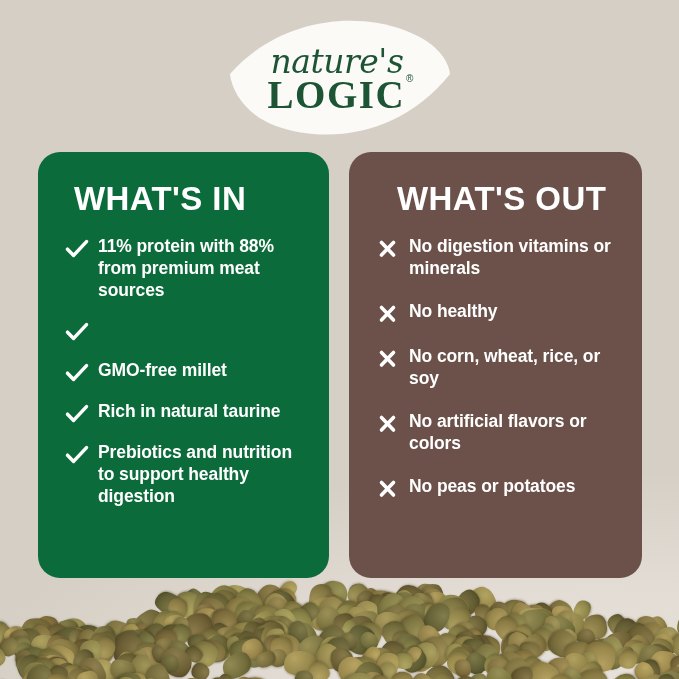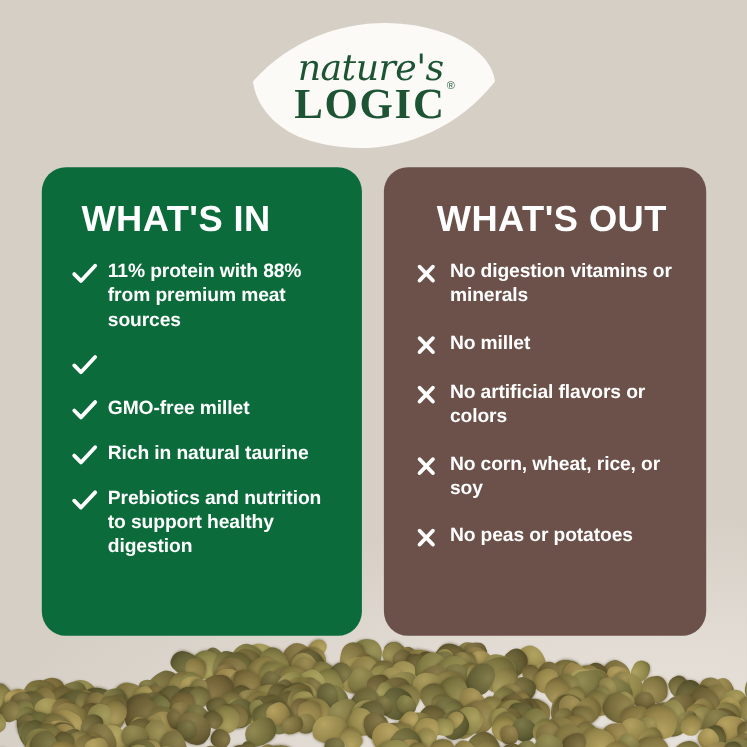--- a/index.html
+++ b/index.html
@@ -222,37 +222,37 @@
             </svg>
         </span>
         <span class="bullet-text">No digestion vitamins or minerals</span>
       </li>
       <li class="bullet">
         <span class="bullet-icon">
           <svg viewBox="0 0 26 24">
               <path d="M6.5 5.5 L18.5 18 M18.5 5.5 L6.5 18" fill="none" stroke="#FFFFFF" stroke-width="3.6" stroke-linecap="round"></path>
             </svg>
         </span>
-        <span class="bullet-text">No millet</span>
+        <span class="bullet-text">No healthy</span>
       </li>
       <li class="bullet">
         <span class="bullet-icon">
           <svg viewBox="0 0 26 24">
               <path d="M6.5 5.5 L18.5 18 M18.5 5.5 L6.5 18" fill="none" stroke="#FFFFFF" stroke-width="3.6" stroke-linecap="round"></path>
             </svg>
         </span>
+        <span class="bullet-text">No corn, wheat, rice, or soy</span>
+      </li>
+      <li class="bullet">
+        <span class="bullet-icon">
+          <svg viewBox="0 0 26 24">
+              <path d="M6.5 5.5 L18.5 18 M18.5 5.5 L6.5 18" fill="none" stroke="#FFFFFF" stroke-width="3.6" stroke-linecap="round"></path>
+            </svg>
+        </span>
         <span class="bullet-text">No artificial flavors or colors</span>
-      </li>
-      <li class="bullet">
-        <span class="bullet-icon">
-          <svg viewBox="0 0 26 24">
-              <path d="M6.5 5.5 L18.5 18 M18.5 5.5 L6.5 18" fill="none" stroke="#FFFFFF" stroke-width="3.6" stroke-linecap="round"></path>
-            </svg>
-        </span>
-        <span class="bullet-text">No corn, wheat, rice, or soy</span>
       </li>
       <li class="bullet">
         <span class="bullet-icon">
           <svg viewBox="0 0 26 24">
               <path d="M6.5 5.5 L18.5 18 M18.5 5.5 L6.5 18" fill="none" stroke="#FFFFFF" stroke-width="3.6" stroke-linecap="round"></path>
             </svg>
         </span>
         <span class="bullet-text">No peas or potatoes</span>
       </li>
     </ul>

